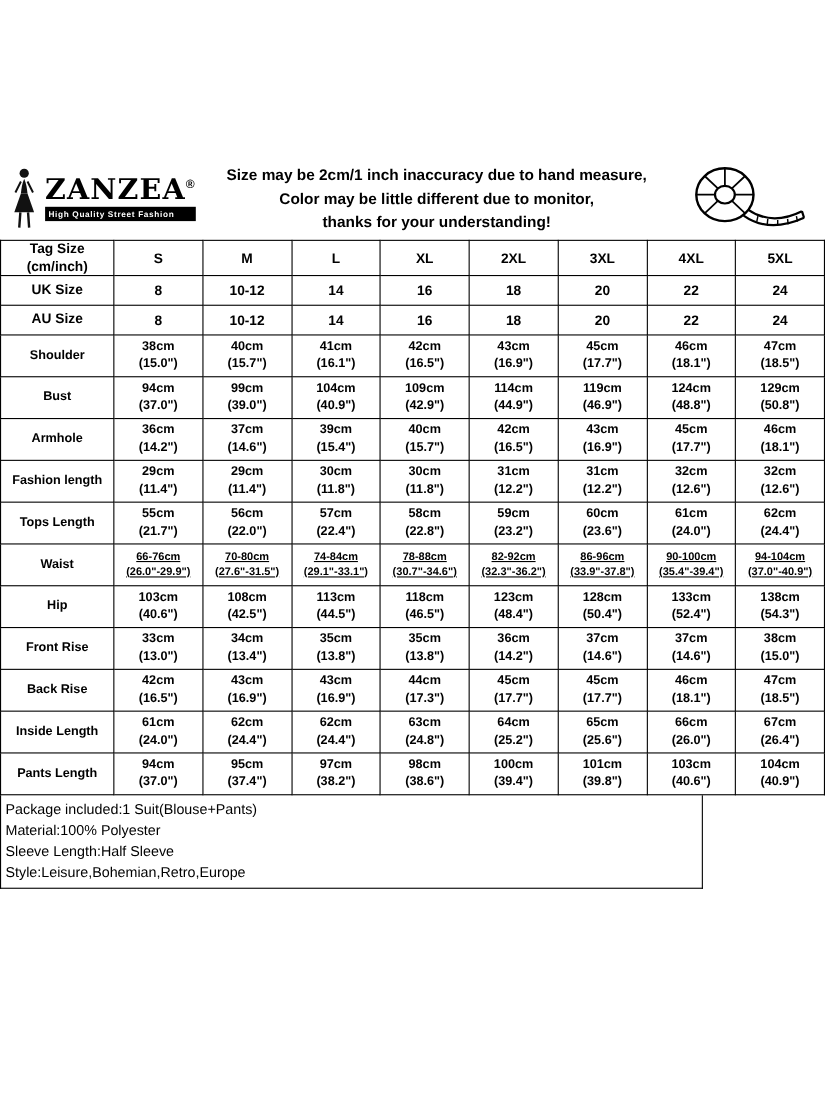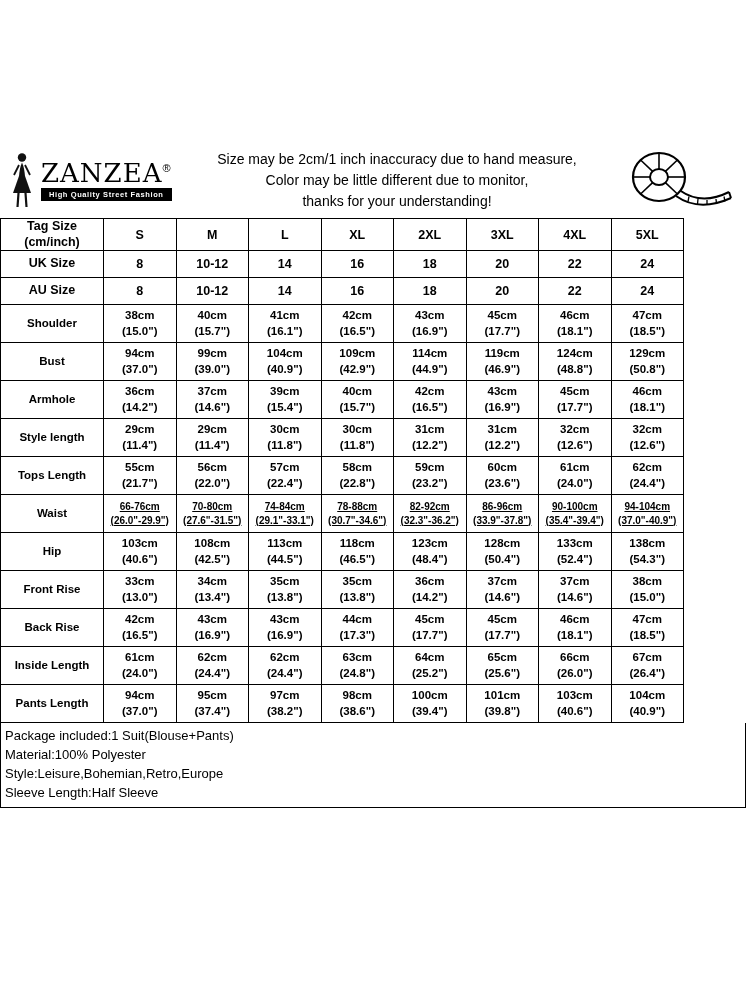--- a/index.html
+++ b/index.html
@@ -12,46 +12,46 @@
   }
   .page { width: 750px; padding-top: 144px; }
 
   
   .header {
     display: flex; align-items: center;
     height: 74px; padding: 0 8px 2px 8px;
   }
   .logo { display: flex; align-items: center; gap: 5px; width: 172px; flex: 0 0 auto; }
   .brand-text { display: inline-block; }
-  .brand-line { font-family: "DejaVu Serif", serif; font-weight: normal; font-size: 26px; letter-spacing: 1px; line-height: 1; }
+  .brand-line { font-family: "DejaVu Serif", serif; font-weight: bold; font-size: 26px; letter-spacing: 1px; line-height: 1; }
   .brand-reg { font-size: 11px; vertical-align: super; font-family: "Liberation Sans", sans-serif; }
   .brand-tagline {
     margin-top: 2px; background: #000; color: #fff;
-    font-size: 7.5px; letter-spacing: 0.6px; text-align: center;
+    font-size: 7.5px; letter-spacing: 0.6px; text-align: left;
     padding: 2px 3px; font-weight: bold; white-space: nowrap;
   }
-  .notice { flex: 1; text-align: center; font-weight: normal; font-size: 14px; line-height: 1.5; padding: 0 6px; }
+  .notice { flex: 1; text-align: center; font-weight: bold; font-size: 14px; line-height: 1.5; padding: 0 6px; }
   .tape-wrap { width: 128px; flex: 0 0 auto; display: flex; justify-content: center; }
 
   
-  table.size-table { width: 684px; border-collapse: collapse; table-layout: fixed; }
+  table.size-table { width: 750px; border-collapse: collapse; table-layout: fixed; }
   table.size-table td {
     border: 1px solid #000; text-align: center; vertical-align: middle;
     font-weight: bold; background: #fff; overflow: hidden;
   }
   td.label { font-size: 12px; white-space: pre-line; line-height: 1.25; background: #fff; }
   .size-row td { height: 27px; font-size: 12.5px; }
   .measure-row td { height: 38px; font-size: 11.5px; line-height: 1.35; }
   .measure-row td.range { font-size: 10px; text-decoration: underline; }
   td.shade { background: #e4e4e4; }
   td.label { background: #fff !important; }
 
   
   .details {
-    width: 746px; border: 1px solid #000; border-top: none;
+    width: 639px; border: 1px solid #000; border-top: none;
     padding: 3px 4px 5px 4px;
   }
   .details div { font-size: 13px; line-height: 19px; font-weight: 400; }
 
   svg { display: block; }
 </style>
 </head>
 <body>
 
 <div class="page">
@@ -252,21 +252,21 @@
           <td class="shade">
             <div>45cm</div>
             <div>(17.7")</div>
           </td>
           <td>
             <div>46cm</div>
             <div>(18.1")</div>
           </td>
         </tr>
         <tr class="measure-row">
-          <td class="label">Style length</td>
+          <td class="label">Fashion length</td>
           <td class="shade">
             <div>29cm</div>
             <div>(11.4")</div>
           </td>
           <td>
             <div>29cm</div>
             <div>(11.4")</div>
           </td>
           <td class="shade">
             <div>30cm</div>
@@ -537,17 +537,17 @@
             <div>104cm</div>
             <div>(40.9")</div>
           </td>
         </tr>
       </tbody>
   </table>
 
   <div class="details">
     <div>Package included:1 Suit(Blouse+Pants)</div>
     <div>Material:100% Polyester</div>
+    <div>Sleeve Length:Half Sleeve</div>
     <div>Style:Leisure,Bohemian,Retro,Europe</div>
-    <div>Sleeve Length:Half Sleeve</div>
   </div>
 
 </div>
 
 </body></html>

